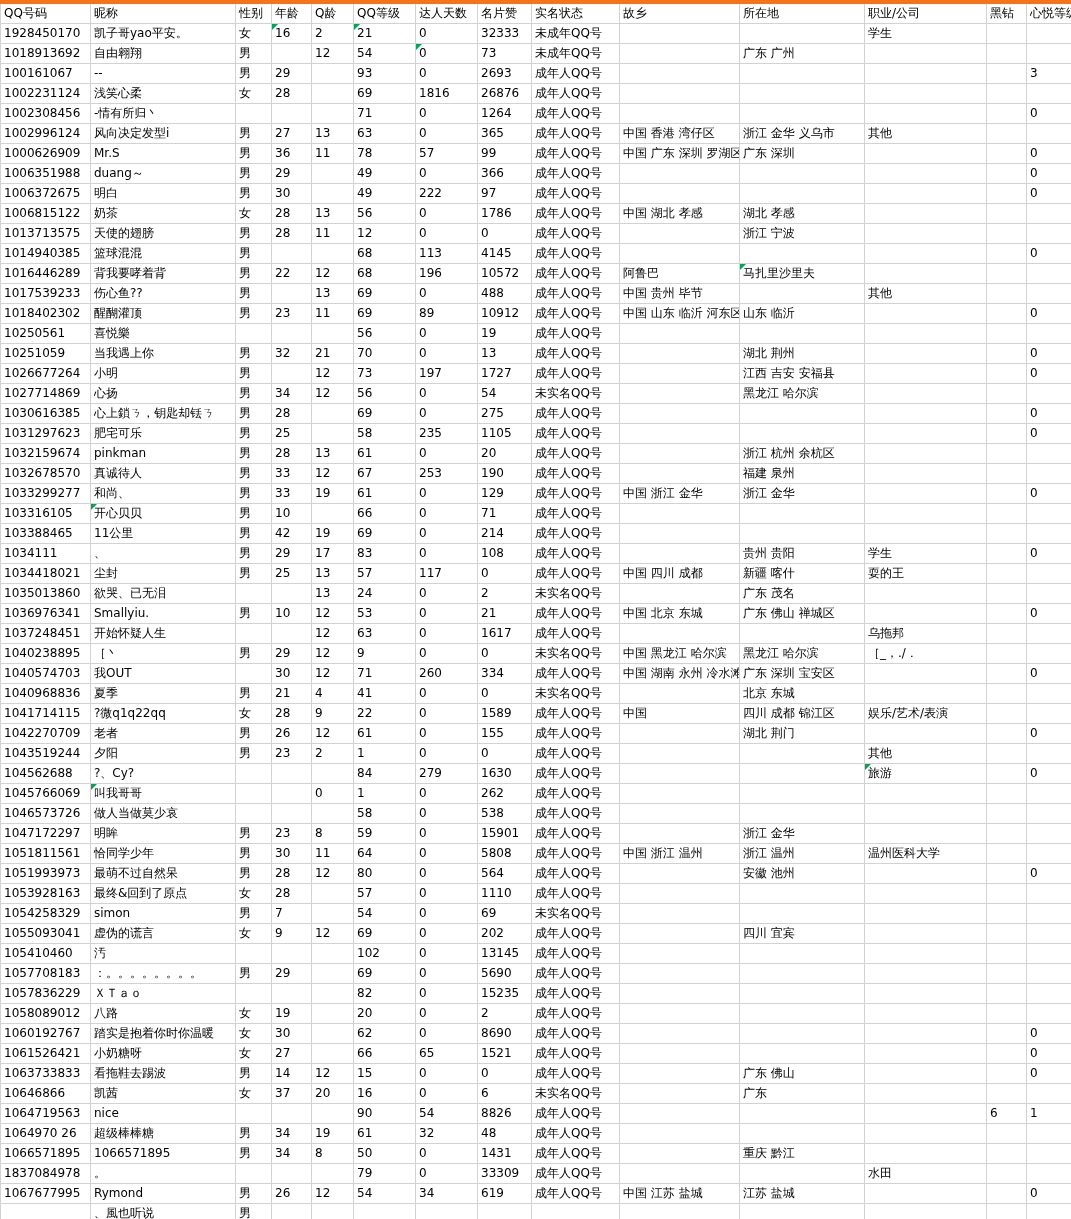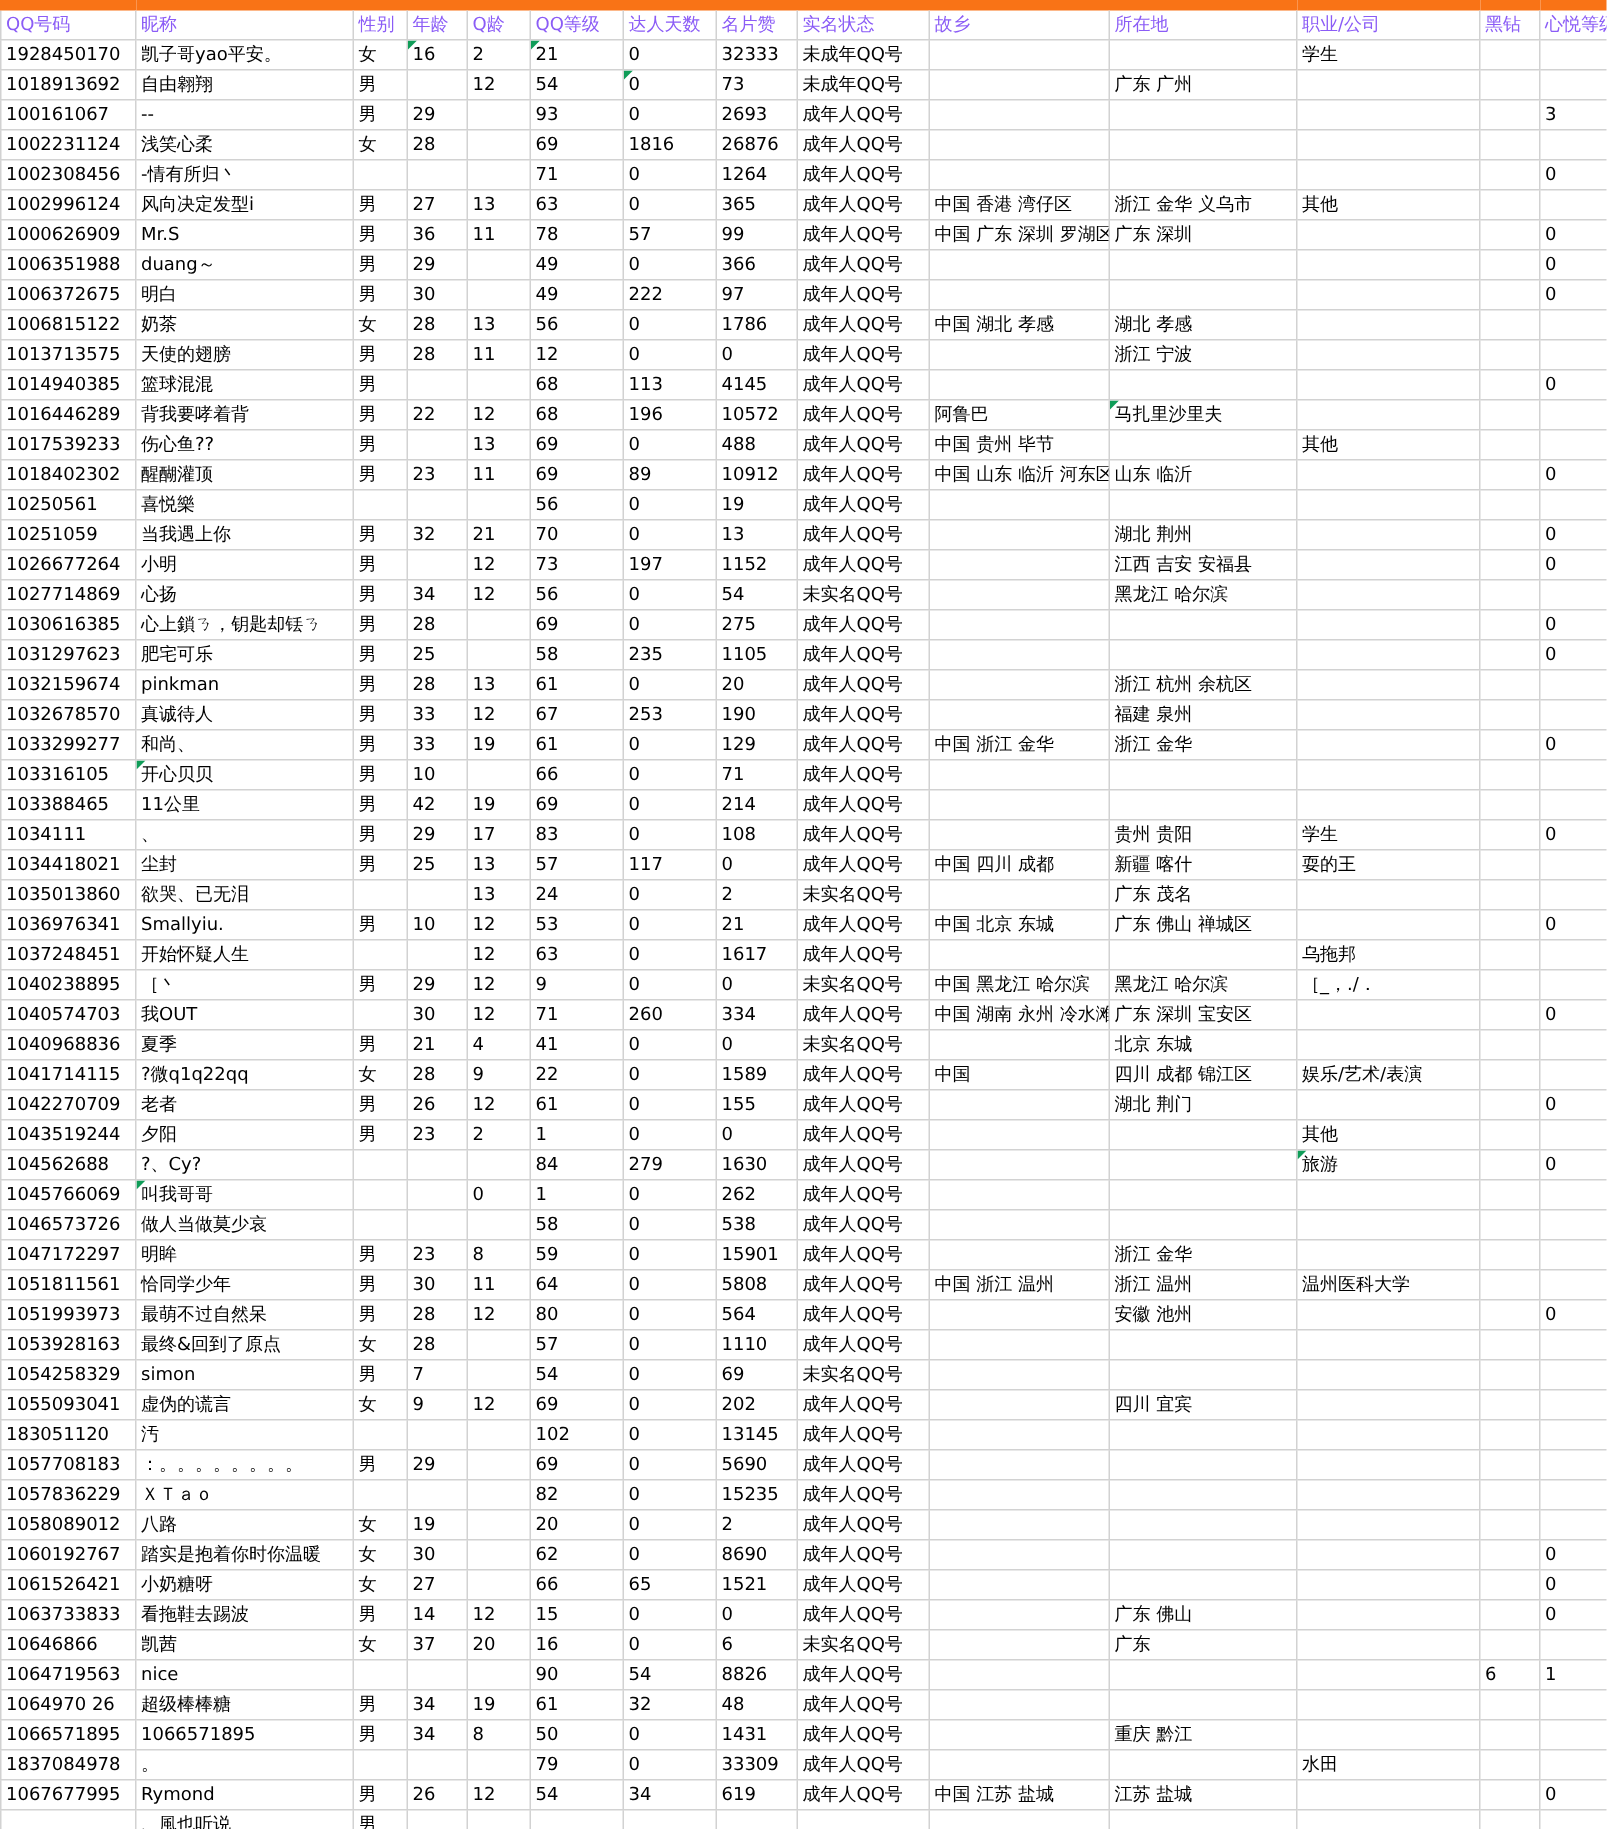--- a/index.html
+++ b/index.html
@@ -35,23 +35,23 @@
     white-space: nowrap;
     overflow: hidden;
     font-size: 12px;
     box-sizing: border-box;
   }
   table.grid tr td:first-child,
   table.grid tr th:first-child {
     border-left: 1px solid #d2d2d2;
   }
   table.grid thead th {
-    border-top: 7px solid #f97316;
+    border-top: 4px solid #f97316;
     background: #ffffff;
-    color: #8b5cf6;
+    color: #000000;
   }
   
   col.c0 { width: 90px; }
   col.c1 { width: 145px; }
   col.c2 { width: 36px; }
   col.c3 { width: 40px; }
   col.c4 { width: 42px; }
   col.c5 { width: 62px; }
   col.c6 { width: 62px; }
   col.c7 { width: 54px; }
@@ -393,21 +393,21 @@
           <td>0</td>
         </tr>
         <tr>
           <td>1026677264</td>
           <td>小明</td>
           <td>男</td>
           <td></td>
           <td>12</td>
           <td>73</td>
           <td>197</td>
-          <td>1152</td>
+          <td>1727</td>
           <td>成年人QQ号</td>
           <td></td>
           <td>江西 吉安 安福县</td>
           <td></td>
           <td></td>
           <td>0</td>
         </tr>
         <tr>
           <td>1027714869</td>
           <td>心扬</td>
@@ -850,21 +850,21 @@
           <td>0</td>
           <td>202</td>
           <td>成年人QQ号</td>
           <td></td>
           <td>四川 宜宾</td>
           <td></td>
           <td></td>
           <td></td>
         </tr>
         <tr>
-          <td>183051120</td>
+          <td>105410460</td>
           <td>汚</td>
           <td></td>
           <td></td>
           <td></td>
           <td>102</td>
           <td>0</td>
           <td>13145</td>
           <td>成年人QQ号</td>
           <td></td>
           <td></td>

